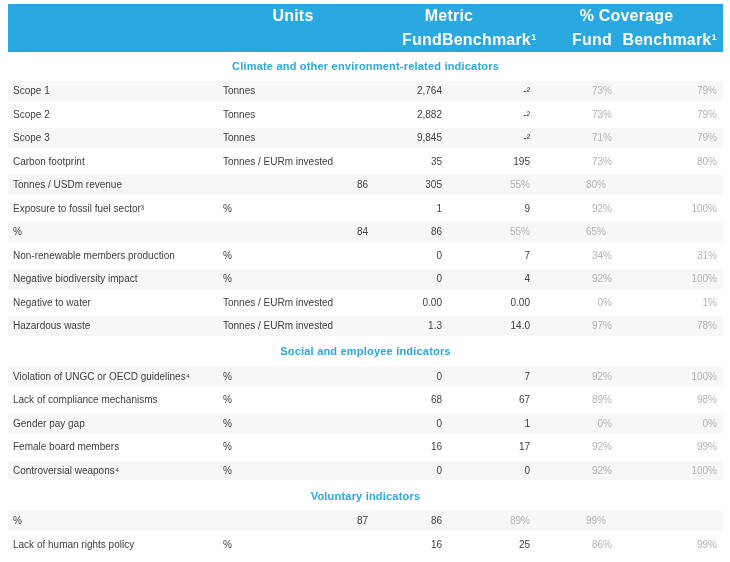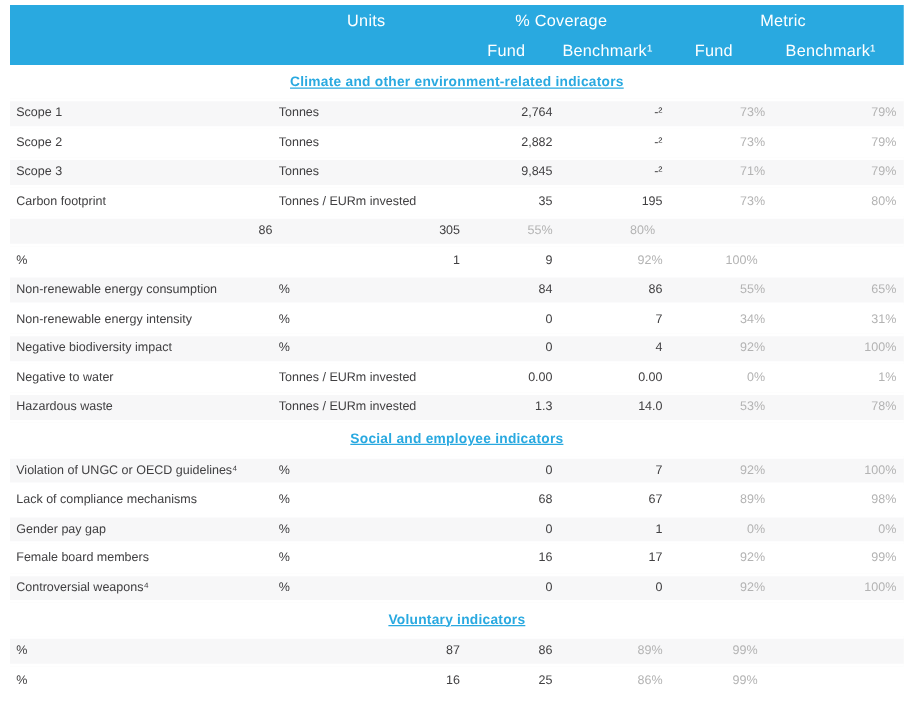--- a/index.html
+++ b/index.html
@@ -15,49 +15,48 @@
   .table-wrap {
     position: absolute;
     left: 8px;
     top: 4px;
     width: 715px;
   }
   .head {
     background: var(--header-bg, #29A9E0);
     height: 48px;
     color: #ffffff;
-    font-size: 13px;
-    font-weight: normal;
+    font-size: 16px;
+    font-weight: bold;
     letter-spacing: 0.2px;
   }
   .head-row-groups {
     display: grid;
     grid-template-columns: 210px 150px 162px 193px;
     height: 24px;
     align-items: center;
   }
   .head-row-cols {
     display: grid;
     grid-template-columns: 210px 150px 74px 88px 82px 111px;
     height: 24px;
     align-items: center;
   }
   .hc { text-align: center; }
-  .hr { text-align: center; }
+  .hr { text-align: right; }
   .pad-r { padding-right: 6px; }
   .section-title {
     height: 27px;
     display: flex;
     align-items: center;
     justify-content: center;
     color: var(--section-title, #29A9E0);
     font-size: 11px;
     font-weight: bold;
     letter-spacing: 0.2px;
-    text-decoration: underline;
   }
   .row {
     display: grid;
     grid-template-columns: 210px 150px 74px 88px 82px 111px;
     height: 23.5px;
     align-items: center;
     font-size: 10px;
     color: var(--text, #414042);
   }
   .rows .row:nth-child(odd) {
@@ -73,22 +72,22 @@
 </head>
 <body>
 
 <div class="page">
   <div class="table-wrap">
 
     <div class="head">
       <div class="head-row-groups">
         <div></div>
         <div class="hc">Units</div>
+        <div class="hc">Metric</div>
         <div class="hc">% Coverage</div>
-        <div class="hc">Metric</div>
       </div>
       <div class="head-row-cols">
         <div></div>
         <div></div>
         <div class="hr">Fund</div>
         <div class="hr">Benchmark¹</div>
         <div class="hr">Fund</div>
         <div class="hr pad-r">Benchmark¹</div>
       </div>
     </div>
@@ -127,45 +126,46 @@
   <div class="row">
     <div class="cell-indicator">Carbon footprint</div>
     <div class="cell-units">Tonnes / EURm invested</div>
     <div class="num">35</div>
     <div class="num">195</div>
     <div class="num cov">73%</div>
     <div class="num cov pad-r">80%</div>
   </div>
 
   <div class="row">
+    <div class="cell-units">Tonnes / USDm revenue</div>
     <div class="num">86</div>
     <div class="num">305</div>
     <div class="num cov">55%</div>
     <div class="num cov pad-r">80%</div>
   </div>
 
   <div class="row">
+    <div class="cell-indicator">Exposure to fossil fuel sector³</div>
     <div class="cell-units">%</div>
     <div class="num">1</div>
     <div class="num">9</div>
     <div class="num cov">92%</div>
     <div class="num cov pad-r">100%</div>
   </div>
 
   <div class="row">
-    <div class="cell-indicator">Non-renewable energy consumption</div>
     <div class="cell-units">%</div>
     <div class="num">84</div>
     <div class="num">86</div>
     <div class="num cov">55%</div>
     <div class="num cov pad-r">65%</div>
   </div>
 
   <div class="row">
-    <div class="cell-indicator">Non-renewable energy intensity</div>
+    <div class="cell-indicator">Non-renewable members production</div>
     <div class="cell-units">%</div>
     <div class="num">0</div>
     <div class="num">7</div>
     <div class="num cov">34%</div>
     <div class="num cov pad-r">31%</div>
   </div>
 
   <div class="row">
     <div class="cell-indicator">Negative biodiversity impact</div>
     <div class="cell-units">%</div>
@@ -182,21 +182,21 @@
     <div class="num">0.00</div>
     <div class="num cov">0%</div>
     <div class="num cov pad-r">1%</div>
   </div>
 
   <div class="row">
     <div class="cell-indicator">Hazardous waste</div>
     <div class="cell-units">Tonnes / EURm invested</div>
     <div class="num">1.3</div>
     <div class="num">14.0</div>
-    <div class="num cov">53%</div>
+    <div class="num cov">97%</div>
     <div class="num cov pad-r">78%</div>
   </div>
 </div>
   </div>
 
   <div class="section">
     <div class="section-title">Social and employee indicators</div>
     <div class="rows">
   <div class="row">
     <div class="cell-indicator">Violation of UNGC or OECD guidelines⁴</div>
@@ -250,20 +250,21 @@
     <div class="rows">
   <div class="row">
     <div class="cell-units">%</div>
     <div class="num">87</div>
     <div class="num">86</div>
     <div class="num cov">89%</div>
     <div class="num cov pad-r">99%</div>
   </div>
 
   <div class="row">
+    <div class="cell-indicator">Lack of human rights policy</div>
     <div class="cell-units">%</div>
     <div class="num">16</div>
     <div class="num">25</div>
     <div class="num cov">86%</div>
     <div class="num cov pad-r">99%</div>
   </div>
 </div>
   </div>
 </div>
 

